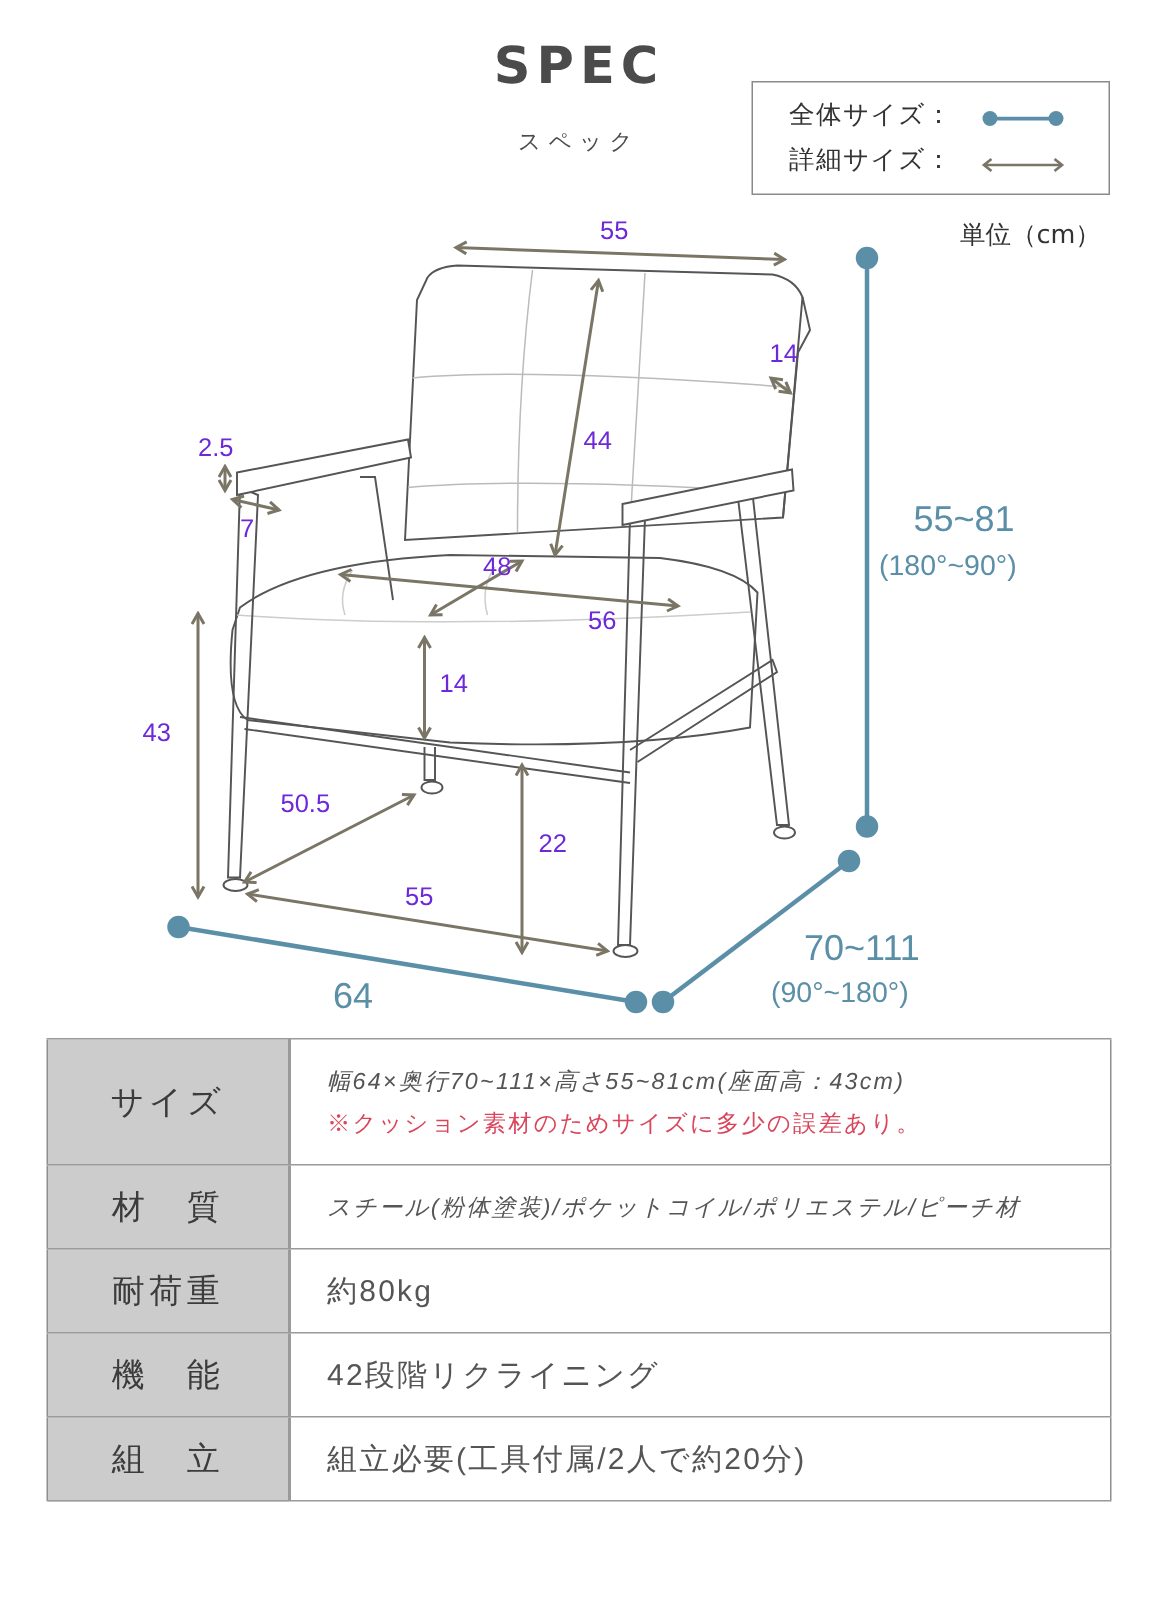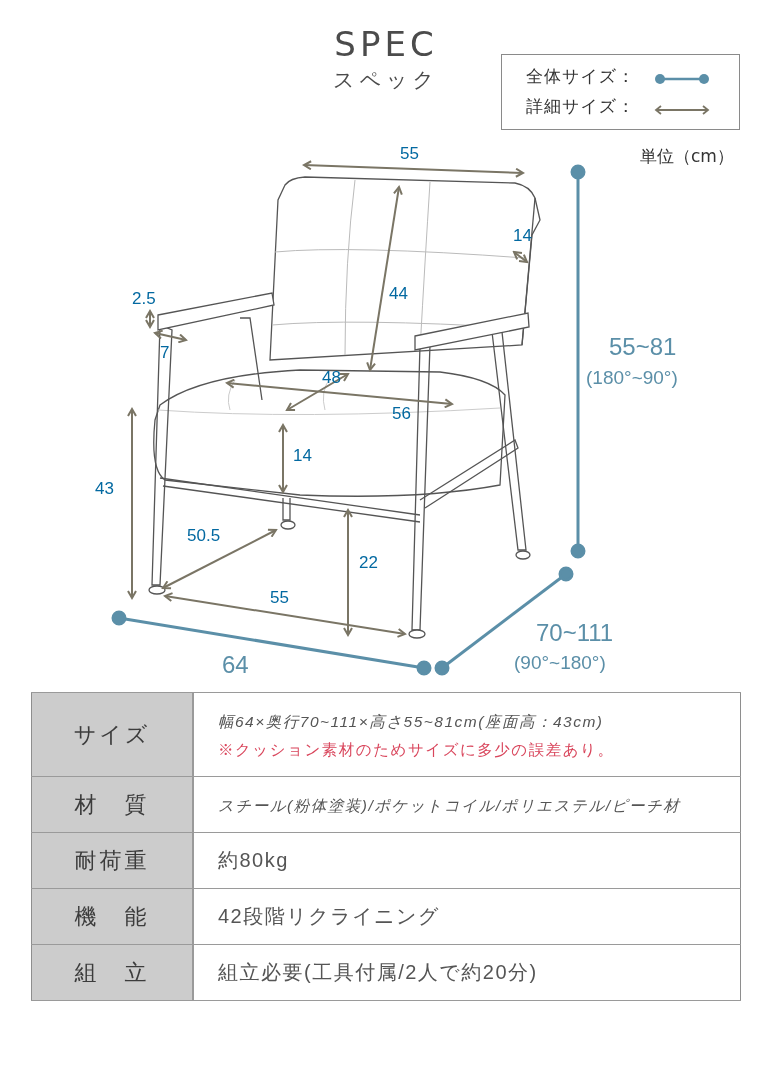--- a/index.html
+++ b/index.html
@@ -1,29 +1,29 @@
 <!DOCTYPE html>
 <html><head>
 <meta charset="utf-8">
 <style>
   html, body { margin:0; padding:0; background:#ffffff; }
   body { width:772px; height:1080px; position:relative; overflow:hidden;
          font-family:"DejaVu Sans", "Liberation Sans", sans-serif; color:#4a4a4a; }
   .title { position:absolute; left:0; width:772px; top:24px; text-align:center;
-           font-size:34px; font-weight:normal; letter-spacing:4px; color:#4b4b4b; }
-  .subtitle { position:absolute; left:0; width:772px; top:66px; text-align:center;
-              font-size:21px; letter-spacing:5px; color:#4b4b4b; }
+           font-size:34px; font-weight:bold; letter-spacing:4px; color:#4b4b4b; }
+  .subtitle { position:absolute; left:0; width:772px; top:85px; text-align:center;
+              font-size:15px; letter-spacing:5px; color:#4b4b4b; }
   .legend { position:absolute; left:501px; top:54px; width:239px; height:76px;
             border:1.5px solid #8a8a8a; box-sizing:border-box; background:#fff; }
   .legend-row { position:absolute; left:24px; font-size:17px; color:#333; letter-spacing:1px; }
   .legend-row.r1 { top:10px; } .legend-row.r2 { top:40px; }
   .legend-swatch { position:absolute; left:150px; width:60px; height:16px; }
   .unit { position:absolute; left:640px; top:145px; font-size:17px; color:#333; }
   svg.diagram { position:absolute; left:0; top:0; }
-  .dim { position:absolute; font-size:17px; color:#0369a1; font-family:"Liberation Sans", sans-serif; }
+  .dim { position:absolute; font-size:17px; color:#6d28d9; font-family:"Liberation Sans", sans-serif; }
   .dim.blue { color:#5b8fa8; font-size:24px; }
   .dim.blue-sub { color:#5b8fa8; font-size:19px; }
   table.spec { position:absolute; left:31px; top:692px; width:710px; border-collapse:collapse;
                border:1.5px solid #8e8e8e; }
   table.spec td { border-top:1.5px solid #9a9a9a; border-bottom:1.5px solid #9a9a9a; padding:0; }
   td.key { width:160px; background:#cccccc; text-align:center; font-size:22px; color:#3c3c3c;
            border-right:2px solid #9a9a9a; letter-spacing:3px; }
   td.val { background:#fff; padding-left:24px !important; font-size:20px; color:#555;
            letter-spacing:1.5px; font-family:"Liberation Sans", sans-serif; }
   td.val .small { font-size:15.5px;font-style:italic; }

